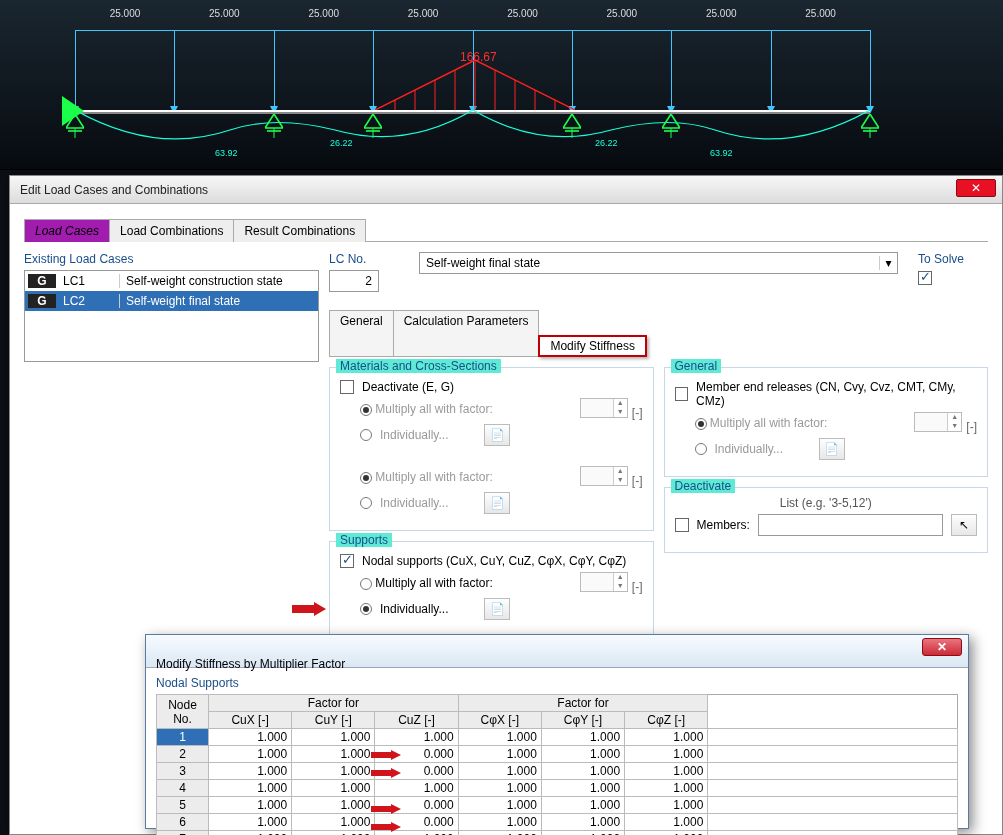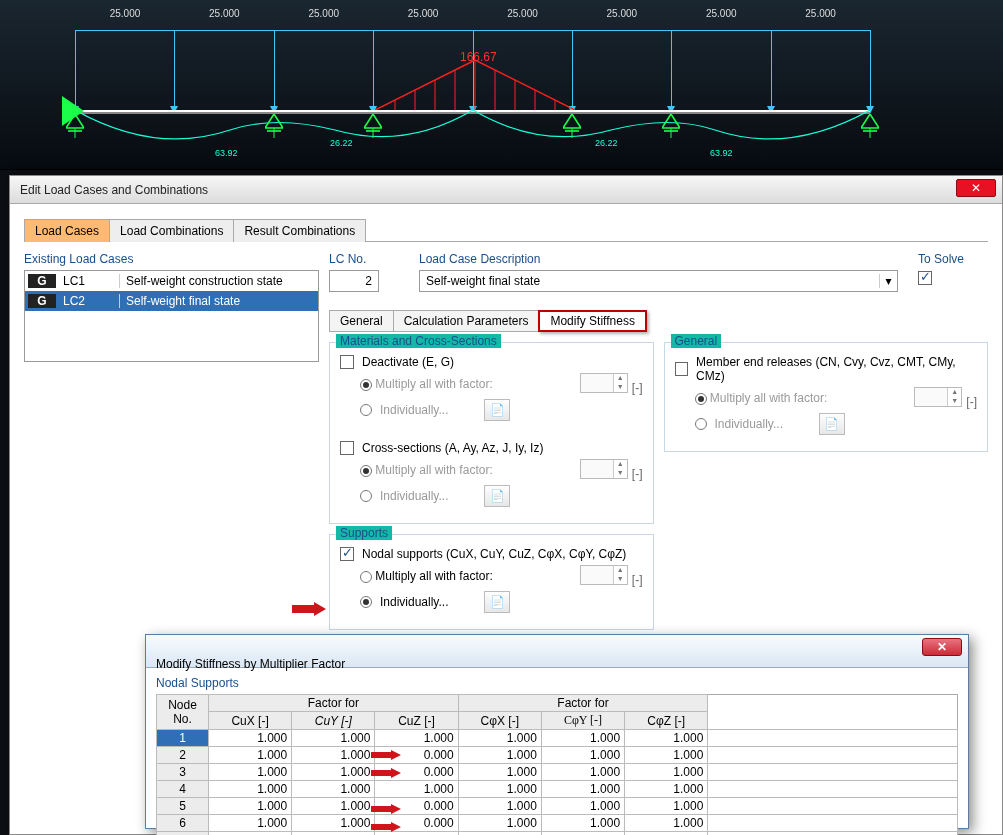--- a/index.html
+++ b/index.html
@@ -39,21 +39,21 @@
     position:absolute; right:6px; top:3px; width:40px; height:18px;
     background:#e81123; color:#fff; text-align:center; line-height:17px; border-radius:2px;
     border:1px solid #8a0a15;
   }
   .tabs-outer { padding:14px 14px 0 14px;}
   .tabstrip { display:flex; border-bottom:1px solid #aaa;}
   .tab {
     padding:4px 10px; border:1px solid #aaa; border-bottom:none; background:#eee; margin-right:-1px;
     position:relative; top:1px;
   }
-  .tab.active { background:#fdba74;}
+  .tab.active { background:#a21caf;font-style:italic;}
   .panel { padding:10px 14px; display:flex; gap:10px;}
   .leftcol { width:295px;}
   .rightcol { flex:1;}
   .group-label { color:#1a4e8a; padding-bottom:4px;}
   .listbox { border:1px solid #999; height:92px; }
   .row { display:flex; align-items:center; height:20px;}
   .row .badge { width:28px; text-align:center; background:#222; color:#fff; font-weight:bold; margin:0 3px;}
   .row.sel { background:#2f6fb5; color:#fff;}
   .row .lccode { width:60px; padding-left:4px;}
   .row .lcdesc { flex:1; padding-left:6px; border-left:1px solid #ccc;}
@@ -63,25 +63,25 @@
   }
   .combo {
     display:flex; align-items:center; border:1px solid #999; height:22px; background:#fff;
   }
   .combo span { flex:1; padding:0 6px;}
   .combo .dd { width:18px; text-align:center; border-left:1px solid #ccc;}
   .chk { width:14px; height:14px; border:1px solid #666; display:inline-block; vertical-align:middle; background:#fff; position:relative;}
   .chk.on::after { content:"✓"; position:absolute; left:1px; top:-3px; color:#1a4e8a; font-size:13px;}
   .subtabs { display:flex; margin-top:18px;}
   .subtab { padding:3px 10px; border:1px solid #aaa; background:#f4f4f4; margin-right:-1px;}
-  .subtab.highlight { border:2px solid #c00000; padding:2px 10px; background:#fff; box-shadow:2px 2px 3px rgba(0,0,0,.3);}
+  .subtab.highlight { border:2px solid #c00000; padding:2px 10px; background:#fff; box-shadow:2px 2px 3px rgba(0,0,0,.3);margin-top:25px;}
   .fieldset {
     border:1px solid #c7d7e8; margin-top:10px; padding:8px 10px 12px 10px; position:relative;
   }
-  .fieldset .legend { position:absolute; top:-9px; left:6px; background:#14b8a6; padding:0 4px; color:#1a4e8a;}
+  .fieldset .legend { position:absolute; top:-9px; left:6px; background:#5eead4; padding:0 4px; color:#1a4e8a;}
   .radio-dot {
     width:12px; height:12px; border:1px solid #777; border-radius:50%; display:inline-block; vertical-align:middle; position:relative; background:#fff;
   }
   .radio-dot.on::after { content:""; position:absolute; left:2px; top:2px; width:6px; height:6px; background:#333; border-radius:50%;}
   .dis { color:#9a9a9a;}
   .spinner { width:48px; height:20px; border:1px solid #bbb; display:inline-flex;}
   .spinner .sv { flex:1; background:#fafafa;}
   .spinner .sb { width:14px; border-left:1px solid #ccc; display:flex; flex-direction:column;}
   .spinner .sb div { flex:1; font-size:7px; text-align:center; color:#777;}
   .iconbtn { width:26px; height:22px; border:1px solid #bbb; background:linear-gradient(#fefefe,#e7e7e7); display:inline-flex; align-items:center; justify-content:center;}
@@ -261,21 +261,20 @@
       </div>
     </div>
 
     <div class="rightcol">
       <div class="fields-top">
         <div style="width:70px;">
           <div class="group-label">LC No.</div>
           <input class="txtbox" style="width: 50px; text-align: right;" value="2">
         </div>
         <div style="flex:1;">
-          <div class="group-label">Load Case Description</div>
           <div class="combo">
             <span>Self-weight final state</span>
             <div class="dd">▾</div>
           </div>
         </div>
         <div style="width:70px;">
           <div class="group-label">To Solve</div>
           <span class="chk on"></span>
         </div>
       </div>
@@ -307,24 +306,20 @@
                   </span><span class="unit">[-]</span></span>
             </div>
             <div class="sec-row dis" style="padding-left:20px;">
               <span class="radio-dot"></span>
               <span>Individually...</span>
               <span style="width:20px;"></span>
               <span class="iconbtn">📄</span>
             </div>
 
             <div style="height:12px;"></div>
-            <div class="sec-row">
-              <span class="chk"></span>
-              <span>Cross-sections (A, Ay, Az, J, Iy, Iz)</span>
-            </div>
             <div class="sec-row dis" style="padding-left:20px; justify-content:space-between;">
               <span><span class="radio-dot on"></span>
                 <span>Multiply all with factor:</span></span>
               <span><span class="spinner">
                     <span class="sv"></span>
                     <span class="sb">
                       <div>▲</div>
                       <div>▼</div>
                     </span>
                   </span><span class="unit">[-]</span></span>
@@ -382,20 +377,30 @@
                   </span><span class="unit">[-]</span></span>
             </div>
             <div class="sec-row dis" style="padding-left:20px;">
               <span class="radio-dot"></span>
               <span>Individually...</span>
               <span style="width:20px;"></span>
               <span class="iconbtn">📄</span>
             </div>
           </div>
 
+          <div class="fieldset">
+            <span class="legend">Deactivate</span>
+            <div style="text-align:center; color:#555; margin-bottom:4px;">List (e.g. '3-5,12')</div>
+            <div class="sec-row">
+              <span class="chk"></span>
+              <span>Members:</span>
+              <input class="deactivate-input" style="">
+              <span class="iconbtn">↖</span>
+            </div>
+          </div>
         </div>
       </div>
     </div>
   </div>
 
   <div class="red-arrow" style="left:282px; top:426px;">
     <svg viewBox="0 0 34 14">
         <polygon points="0,3 22,3 22,0 34,7 22,14 22,11 0,11" fill="#d0141b"></polygon>
       </svg>
   </div>
@@ -411,24 +416,24 @@
         <table class="tbl">
           <thead>
             <tr>
               <th rowspan="2" style="width:50px;">Node No.</th>
               <th colspan="3">Factor for</th>
               <th colspan="3">Factor for</th>
               <th rowspan="2" class="spacer" style="width:240px; border-top:1px solid #aaa; border-right:1px solid #aaa;"></th>
             </tr>
             <tr id="col-headers">
                 <th style="width: 80px;">CuX [-]</th>
-                <th style="width: 80px; font-style: italic;">CuY [-]</th>
+                <th style="width: 80px;">CuY [-]</th>
                 <th style="width: 80px;">CuZ [-]</th>
                 <th style="width: 80px;">CφX [-]</th>
-                <th style="width: 80px; font-family: Liberation Serif, serif;">CφY [-]</th>
+                <th style="width: 80px;">CφY [-]</th>
                 <th style="width: 80px;">CφZ [-]</th>
               </tr>
           </thead>
           <tbody id="ns-body">
               <tr>
                 <td class="node sel">1</td>
                 <td>1.000</td>
                 <td>1.000</td>
                 <td>1.000</td>
                 <td>1.000</td>

